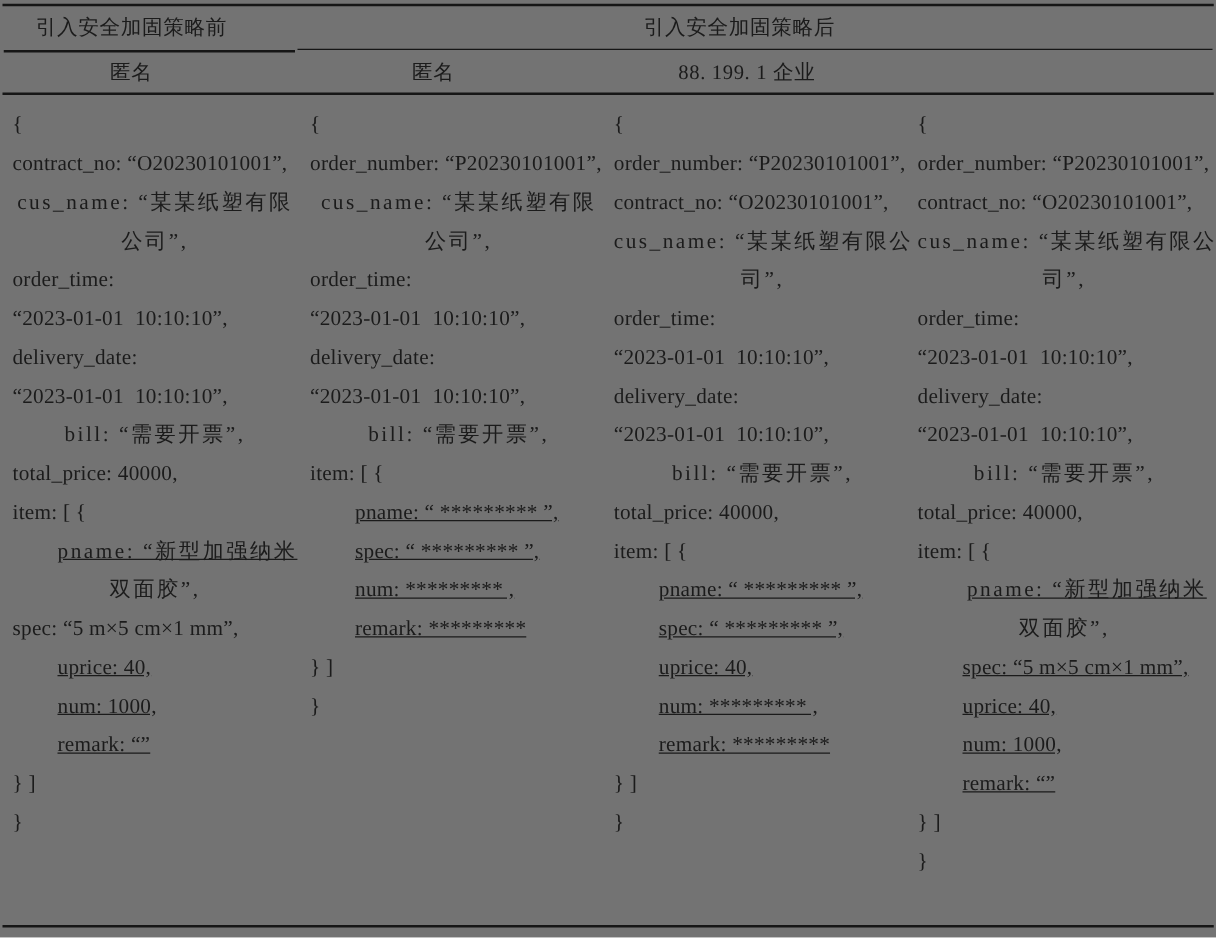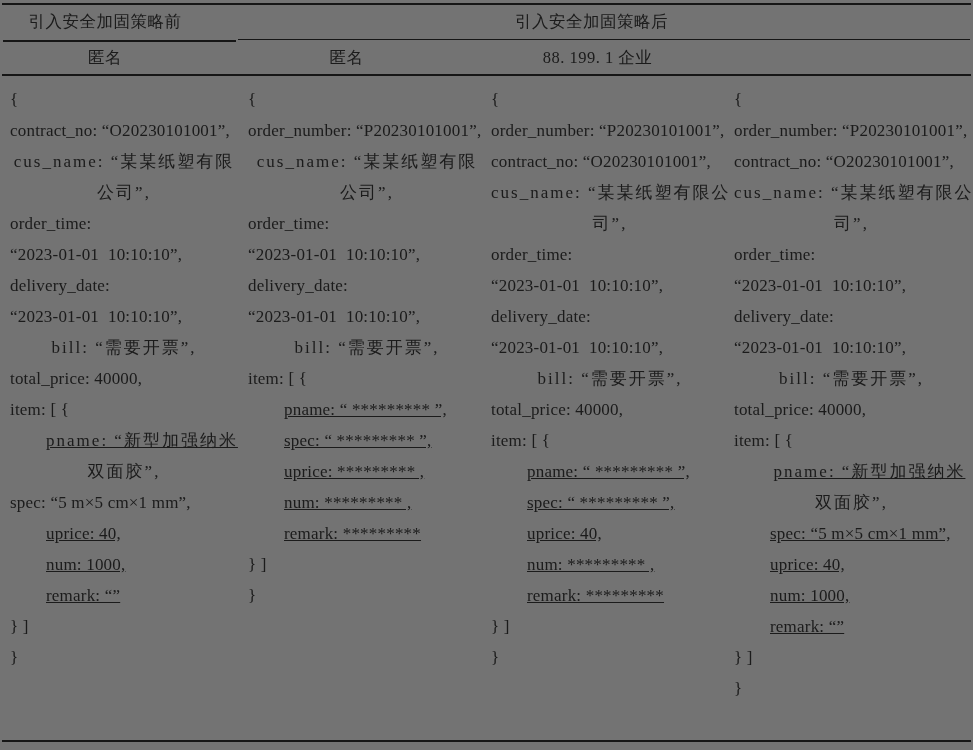--- a/index.html
+++ b/index.html
@@ -100,21 +100,20 @@
       <div class="line cjk">cus_name: “某某纸塑有限</div>
       <div class="line cjk">公司”,</div>
       <div class="line">order_time:</div>
       <div class="line">“2023-01-01  10:10:10”,</div>
       <div class="line">delivery_date:</div>
       <div class="line">“2023-01-01  10:10:10”,</div>
       <div class="line cjk">bill: “需要开票”,</div>
       <div class="line">item: [ {</div>
       <div class="line indent">pname: “ ********* ”,</div>
       <div class="line indent">spec: “ ********* ”,</div>
-      <div class="line indent">uprice: ********* ,</div>
       <div class="line indent">num: ********* ,</div>
       <div class="line indent">remark: *********</div>
       <div class="line">} ]</div>
       <div class="line">}</div>
     </div>
   <div class="body-col body-col-2">
       <div class="line">{</div>
       <div class="line">order_number: “P20230101001”,</div>
       <div class="line">contract_no: “O20230101001”,</div>
       <div class="line cjk">cus_name: “某某纸塑有限公</div>

